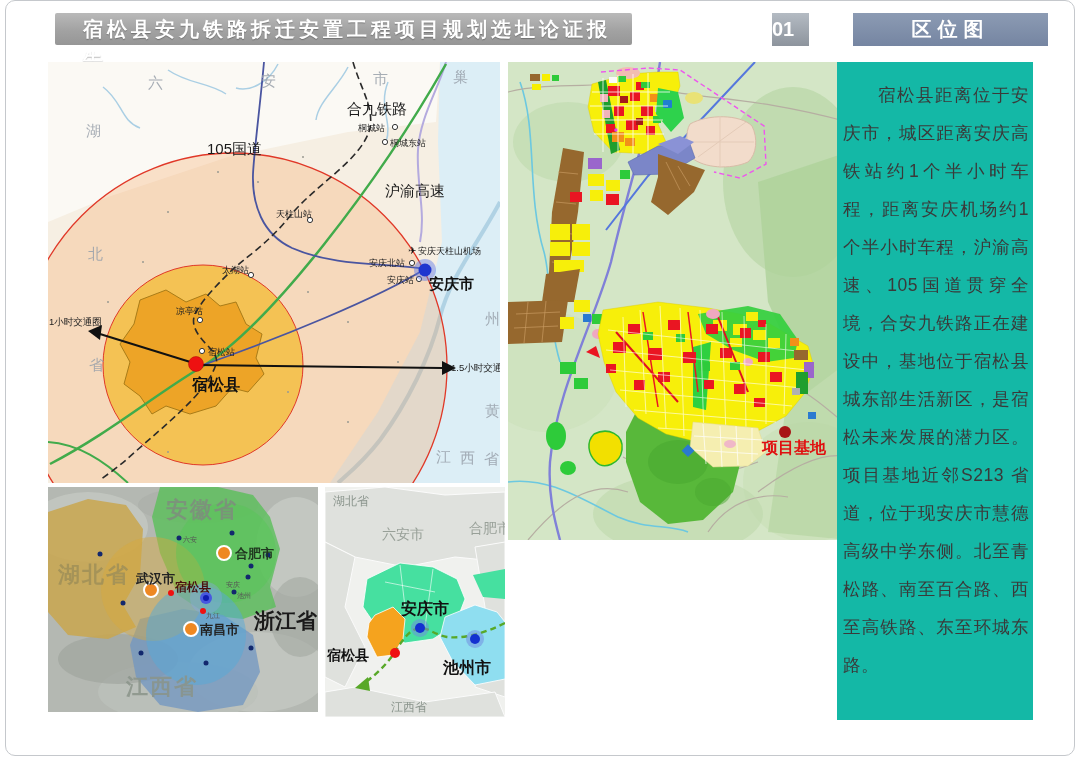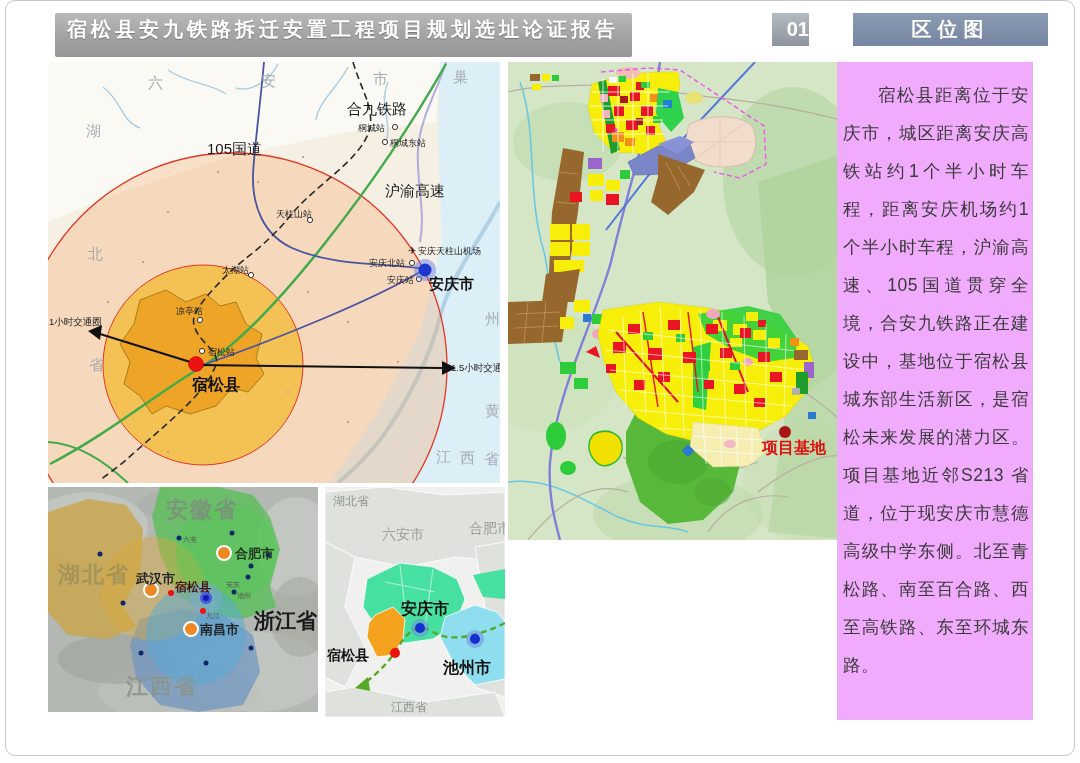--- a/index.html
+++ b/index.html
@@ -1,35 +1,35 @@
 <!DOCTYPE html>
 <html><head>
 <meta charset="utf-8">
 <style>
   html,body{margin:0;padding:0;background:#fff;}
   .page{position:relative;width:1080px;height:763px;background:#ffffff;overflow:hidden;
         font-family:"Liberation Sans","DejaVu Sans",sans-serif;}
   .frame{position:absolute;left:5px;top:0px;width:1068px;height:754px;
          border:1px solid #c5c8cc;border-radius:10px;pointer-events:none;}
-  .title-bar{position:absolute;left:55px;top:13px;width:577px;height:44px;box-sizing:border-box;
+  .title-bar{position:absolute;left:55px;top:13px;width:577px;height:32px;box-sizing:border-box;
          background:linear-gradient(180deg,#b9b9b9 0%,#a2a2a2 55%,#969696 100%);
          color:#ffffff;font-weight:bold;font-size:20px;letter-spacing:4px;line-height:32px;
-         padding-left:12px;text-shadow:0 1px 1px rgba(0,0,0,.28);border-radius:2px;}
+         padding-left:28px;text-shadow:0 1px 1px rgba(0,0,0,.28);border-radius:2px;}
   .num-box{position:absolute;left:772px;top:13px;width:37px;height:33px;
          background:linear-gradient(180deg,#b4bbc3 0%,#8d949d 100%);
-         color:#fff;font-weight:bold;font-size:20px;text-align:right;line-height:33px;}
+         color:#fff;font-weight:bold;font-size:20px;text-align:left;line-height:33px;}
   .section-box{position:absolute;left:853px;top:13px;width:195px;height:33px;
          background:linear-gradient(180deg,#8c9bb3 0%,#7585a2 100%);
          color:#fff;font-weight:bold;font-size:20px;text-align:center;line-height:33px;letter-spacing:6px;}
   .map{position:absolute;display:block;}
   #regional-map{left:48px;top:62px;}
   #landuse-map{left:508px;top:62px;}
   #province-map{left:48px;top:487px;}
   #corridor-map{left:325px;top:487px;}
-  .text-panel{position:absolute;left:837px;top:62px;width:196px;height:658px;background:#f0abfc;}
+  .text-panel{position:absolute;left:837px;top:62px;width:196px;height:658px;background:#14b8a6;}
   .text-panel p{margin:14px 4px 0 6px;font-size:17.5px;line-height:38px;color:#3a3a3a;
          text-align:justify;text-indent:2em;letter-spacing:.5px;}
   svg text{font-family:"Liberation Sans","DejaVu Sans",sans-serif;}
 </style>
 </head>
 <body>
 
 <div class="page">
   <div class="frame"></div>
 

